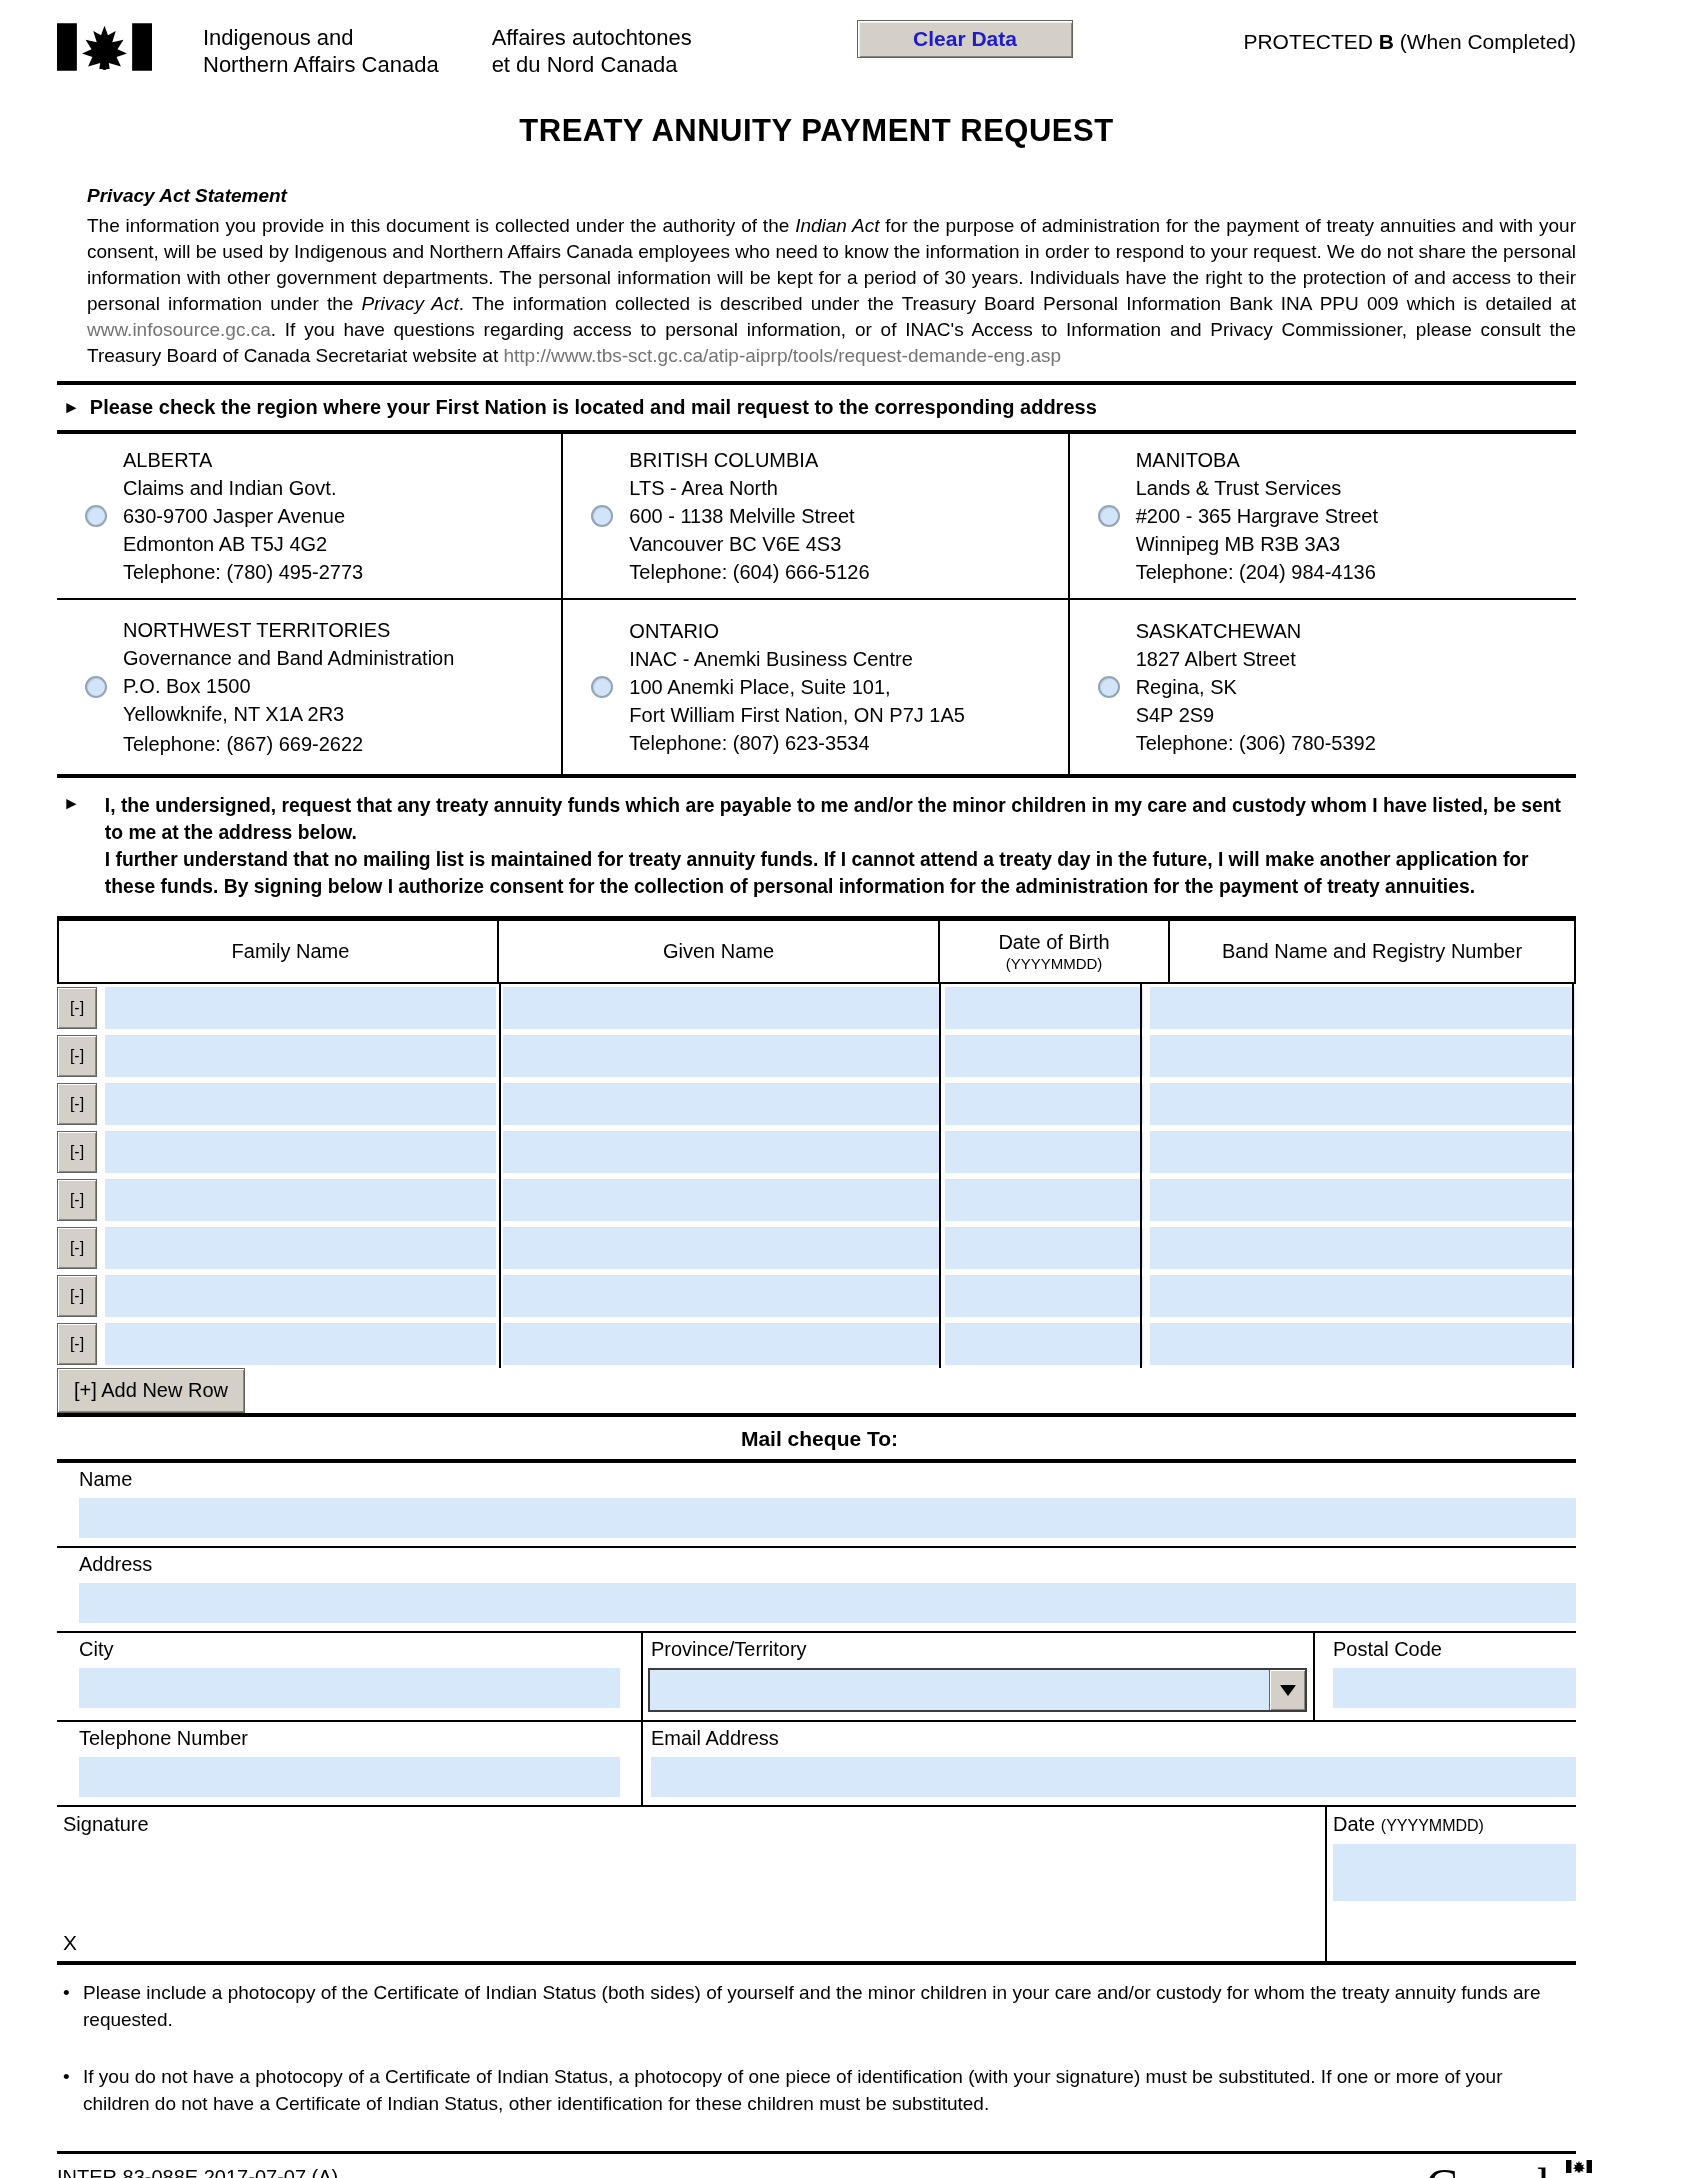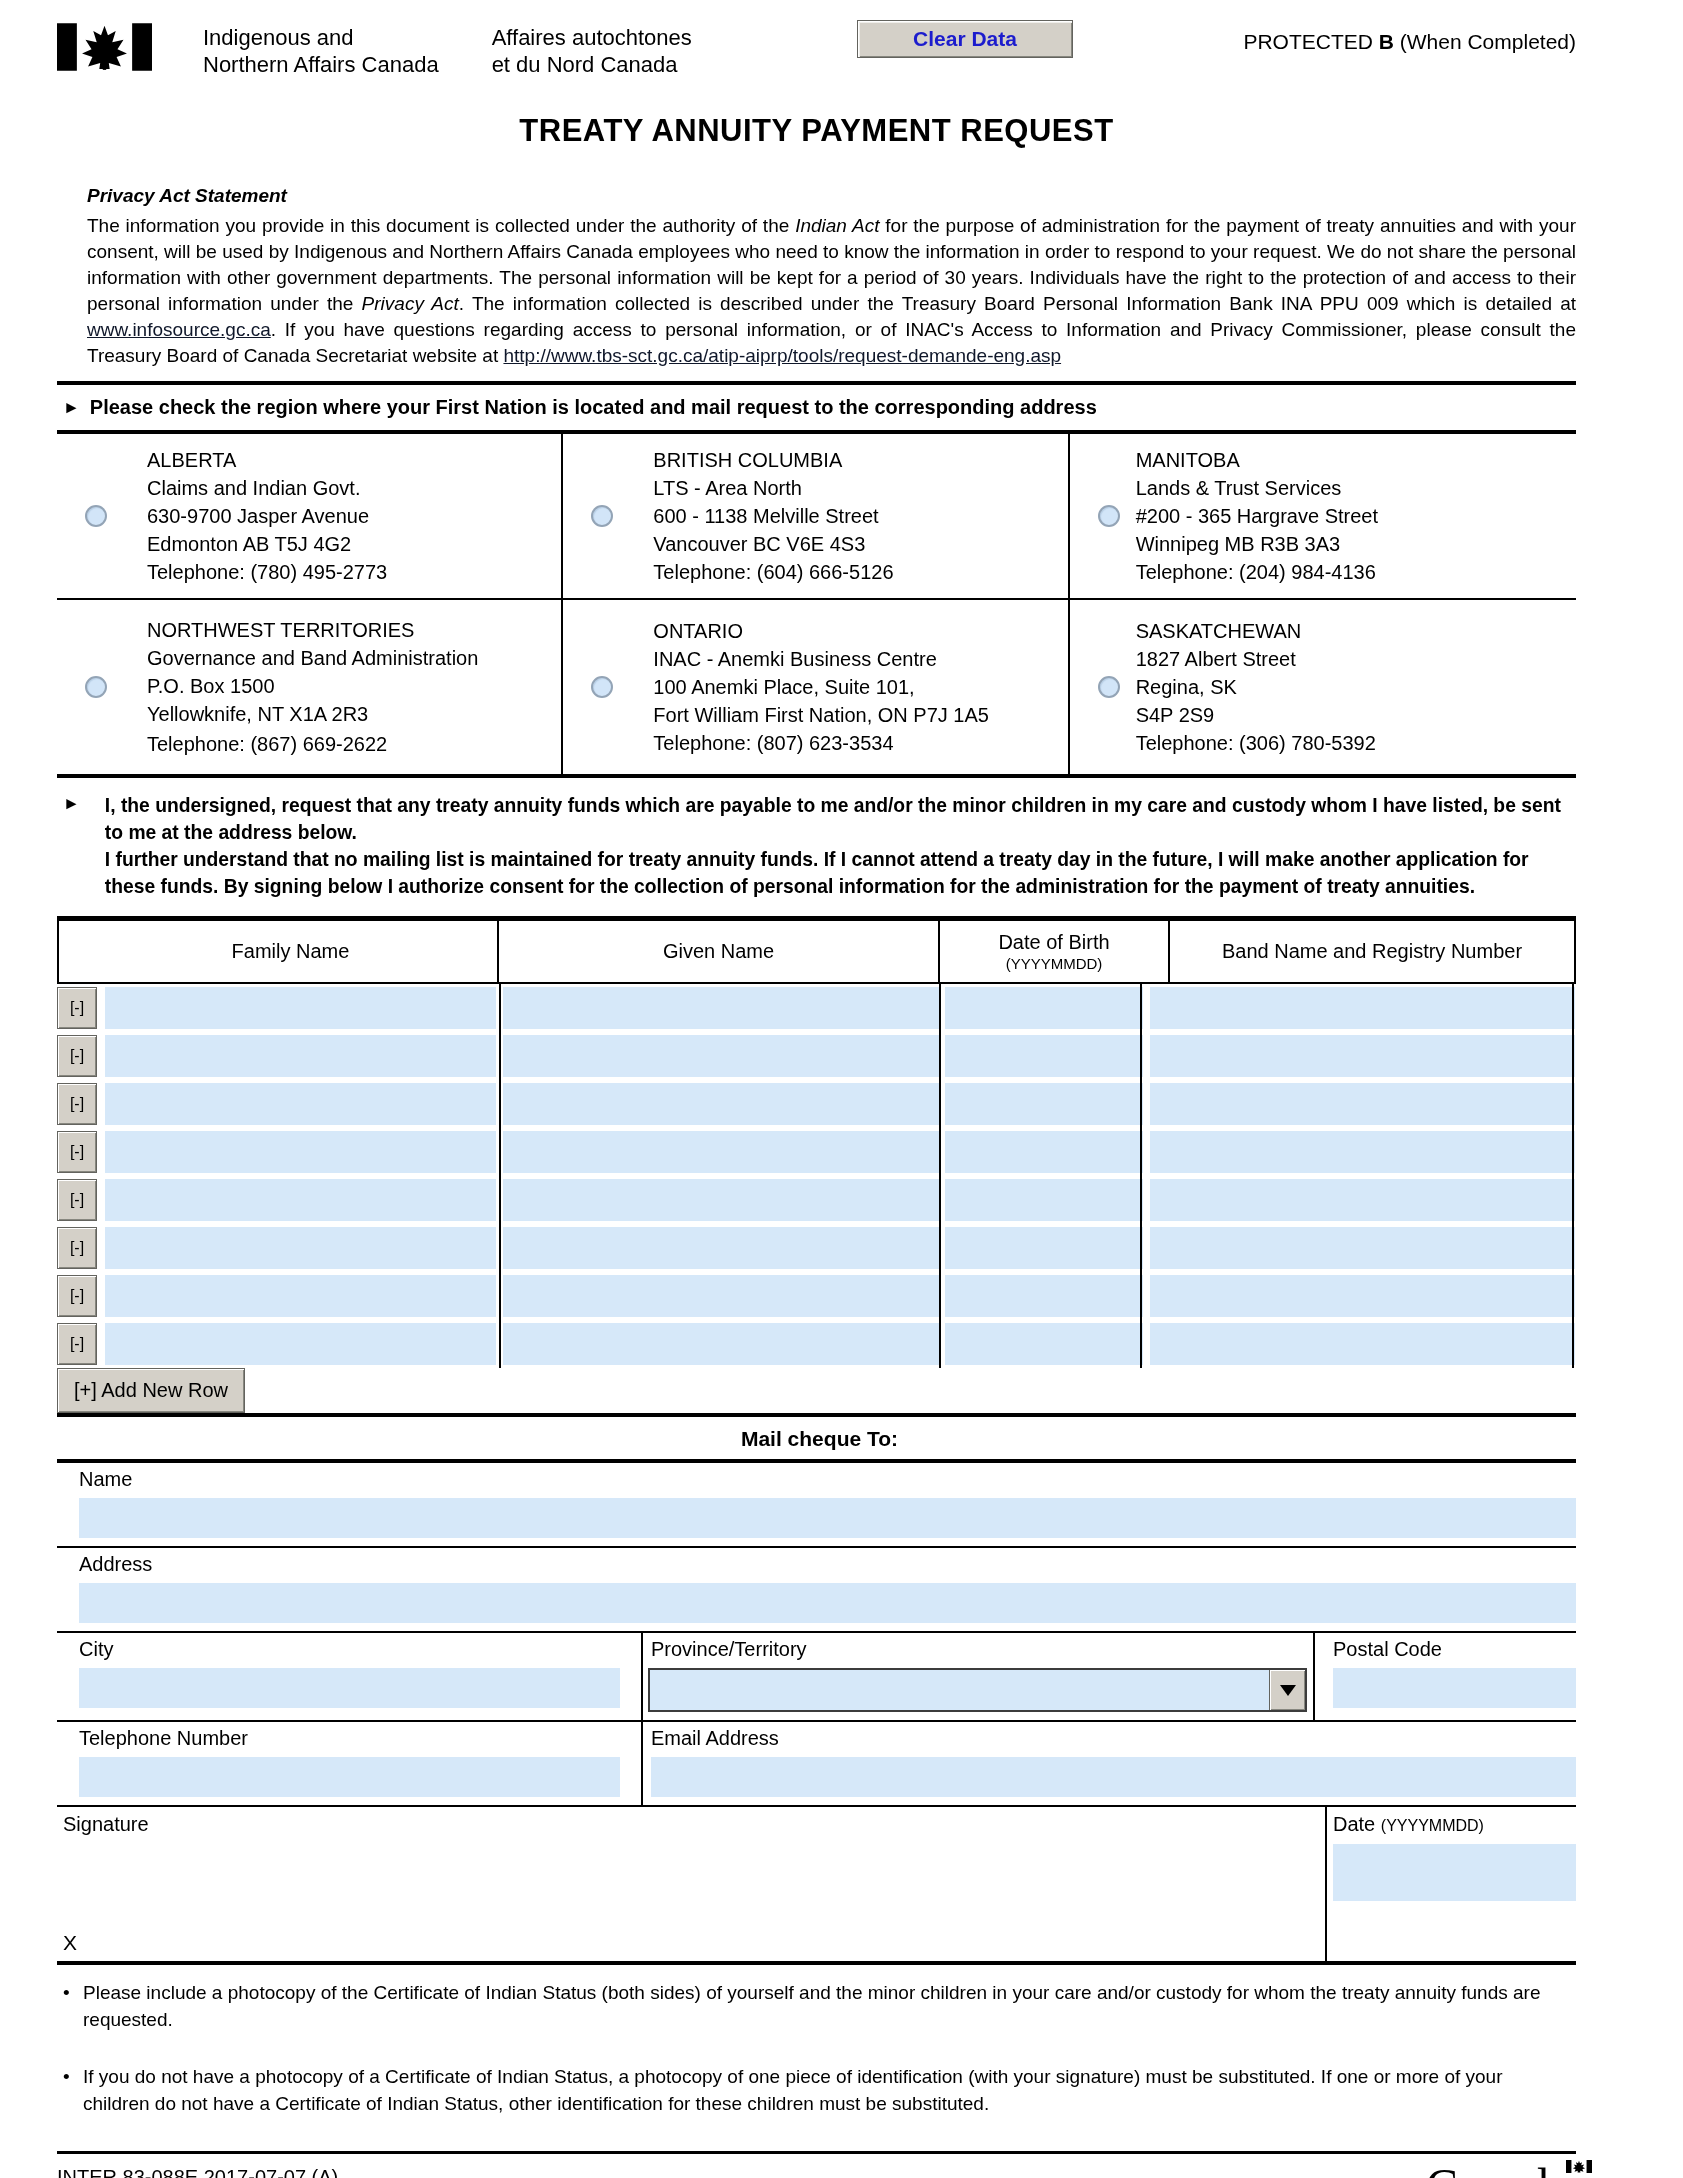--- a/index.html
+++ b/index.html
@@ -17,31 +17,31 @@
     font-family:"Liberation Sans",sans-serif; font-size:21px; font-weight:bold; color:#1c1ccd; cursor:pointer; }
   .protected { position:absolute; right:0; top:12px; font-size:21px; }
   .protected b { font-weight:bold; }
 
   
   .title { text-align:center; font-size:31px; font-weight:bold; letter-spacing:0.5px; margin-top:32px; }
   .privacy { margin-top:36px; padding-left:30px; }
   .privacy-head { font-size:19px; font-weight:bold; font-style:italic; margin-bottom:6px; }
   .privacy-body { font-size:19px; line-height:26px; text-align:justify; }
   .privacy-body i { font-style:italic; }
-  a.lnk { color:#0f172a; text-decoration:underline; cursor:pointer; }
+  a.lnk { color:#737373; cursor:pointer; }
 
   .thick-rule { border:none; border-top:4px solid #000; }
   .rule2 { border:none; border-top:2px solid #000; }
 
   
   .instruction { display:flex; font-size:20px; font-weight:bold; padding:11px 0 10px 6px; }
   .arrow { margin-right:10px; font-size:17px; line-height:24px; }
   .region-table { display:grid; grid-template-columns:1fr 1fr 1fr; border-top:4px solid #000; border-bottom:4px solid #000; }
   .rcell { display:flex; align-items:center; padding:12px 6px 12px 28px; }
-  .rcell.c1, .rcell.c2, .rcell.c4, .rcell.c5 { border-right:2px solid #000;gap:24px; }
+  .rcell.c1, .rcell.c2, .rcell.c4, .rcell.c5 { border-right:2px solid #000; }
   .rcell.c1, .rcell.c2, .rcell.c3 { border-bottom:2px solid #000; }
   .radio { width:22px; height:22px; border-radius:50%; background:#d2e5f8; border:2px solid #93a4b6;
     box-shadow:inset 1px 1px 1px #b8cfe6; flex:0 0 auto; cursor:pointer; }
   .raddr { margin-left:16px; font-size:20px; line-height:28px; }
   .rcell.row2 { padding-top:16px; padding-bottom:16px; }
   .tel-line { margin-top:2px; }
 
   
   .declaration { display:flex; padding:14px 0 16px 6px; }
   .decl-text { margin-left:15px; font-size:19.3px; font-weight:bold; line-height:27px; }

